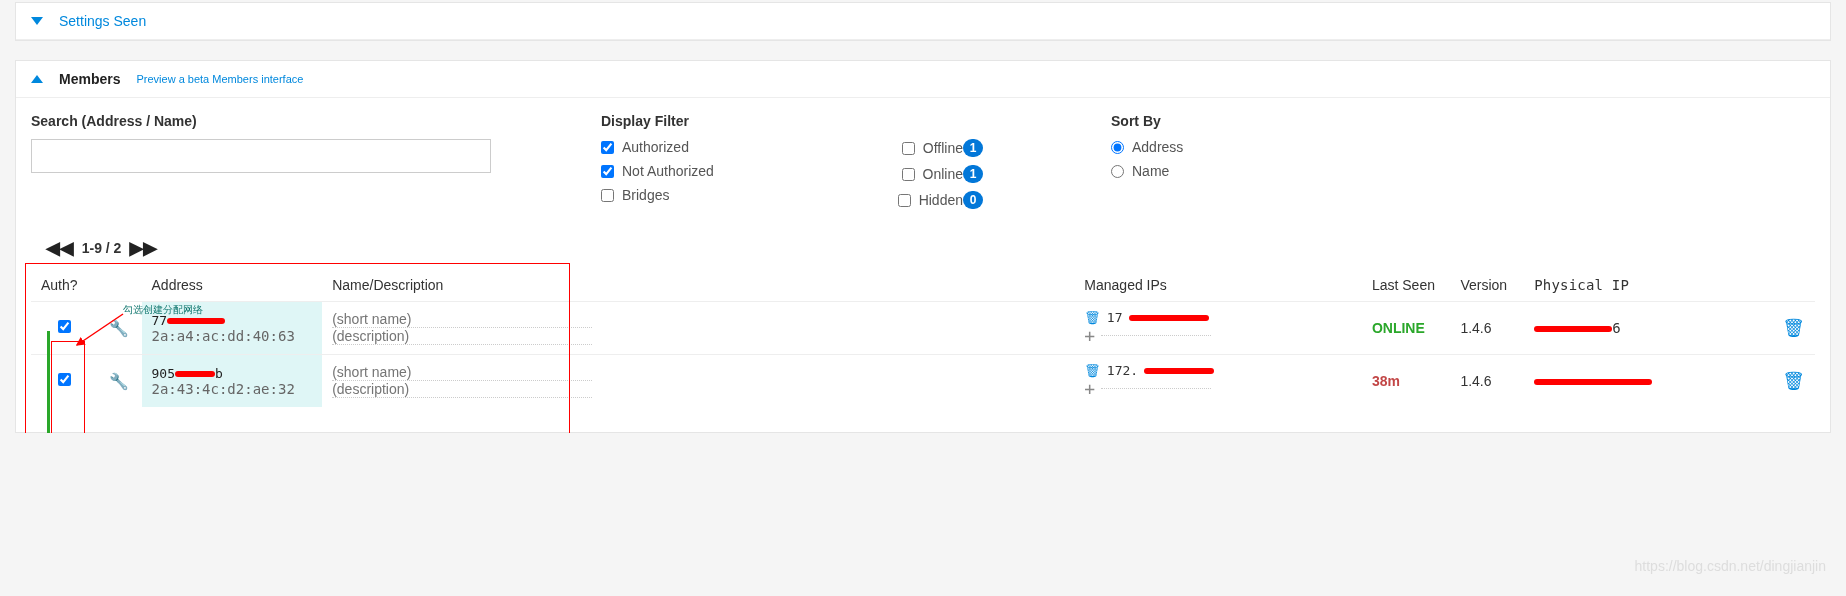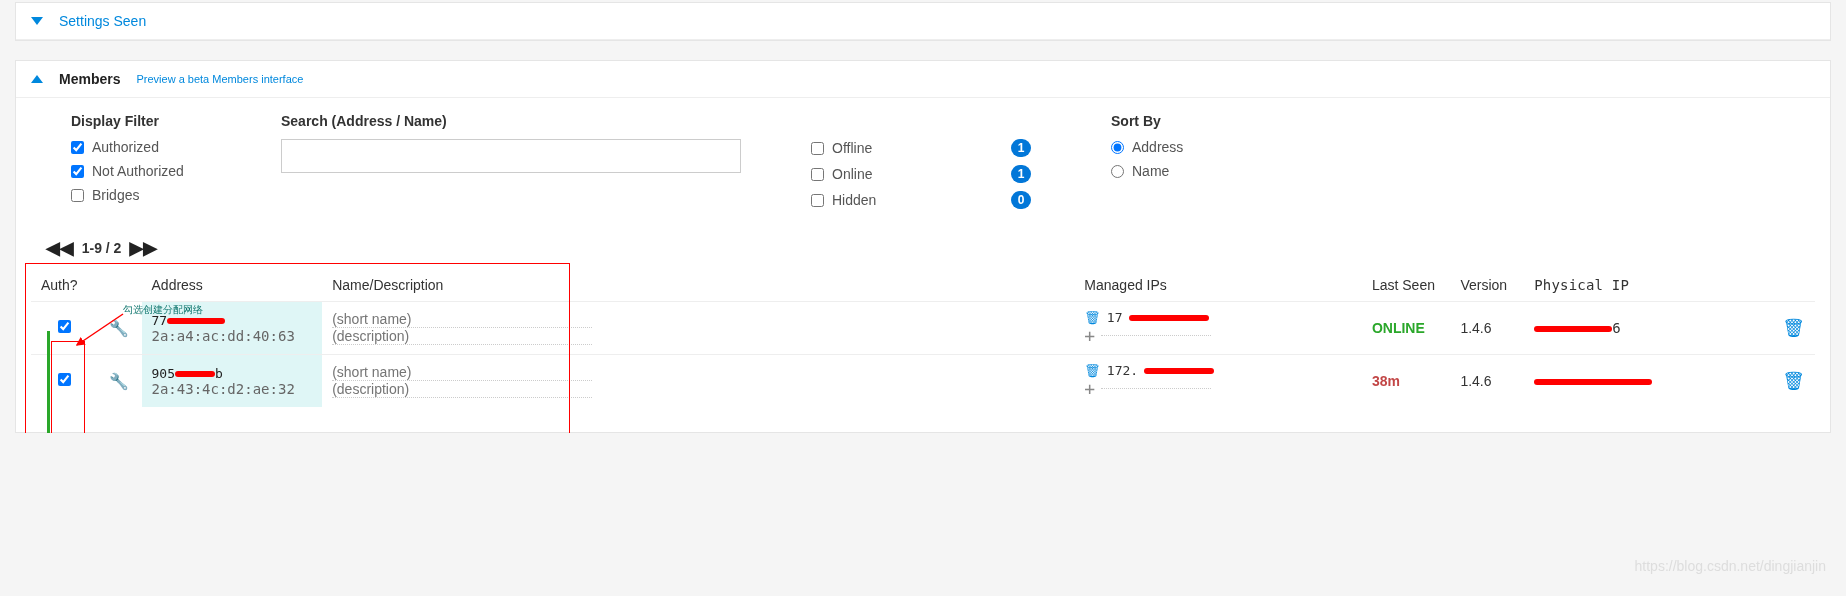--- a/index.html
+++ b/index.html
@@ -16,21 +16,21 @@
   .filter-row { display: flex; gap: 60px; margin-bottom: 14px; }
   .filter-col { flex: 0 0 auto; }
   .filter-col.search { width: 470px; }
   .filter-col.display { width: 190px; padding-left: 40px;}
   .filter-col.statuses { width: 200px; }
   .filter-col.sort { width: 200px; padding-left: 40px;}
   .filter-label { font-weight: 700; margin-bottom: 10px; display: block; }
   .search-input { width: 460px; height: 34px; border: 1px solid #ccc; padding: 4px 8px; font-size: 14px; }
   .checkline, .radioline { display: flex; align-items: center; gap: 8px; margin-bottom: 8px; color: #555; }
   .badge { background: #0277d8; color: #fff; border-radius: 10px; min-width: 20px; height: 18px; line-height: 18px; text-align: center; font-size: 12px; font-weight: 700; padding: 0 6px; }
-  .status-col-row { display: flex; align-items: center; justify-content: space-between; width: 220px; margin-bottom: 8px; }
+  .status-col-row { display: flex; align-items: center; justify-content: flex-end; width: 172px; margin-bottom: 8px; }
   .pager { padding: 6px 15px 10px 15px; font-weight: 700; display: flex; align-items: center; gap: 8px; }
   .pager .navicon { color: #222; font-size: 18px; cursor: pointer; }
   .red-box { position: absolute; border: 1px solid red; pointer-events: none; }
   .table-wrap { position: relative; }
   .tbl { width: 100%; border-collapse: collapse; }
   .tbl th { text-align: left; font-weight: 400; color: #333; padding: 8px 10px; font-size: 14px; }
   .tbl td { padding: 8px 10px; vertical-align: middle; }
   .tbl tbody tr { border-top: 1px solid #eee; }
   .auth-cell { width: 60px; text-align: center; }
   .addr-cell { width: 110px; background: #dff6f6; }
@@ -70,39 +70,39 @@
   <div class="panel-header">
     <span class="caret up"></span>
     <span class="section-title-bold">Members</span>
     <span class="link" style="font-size:11px;">Preview a beta Members interface</span>
   </div>
 
   <div class="members-body">
 
     <div class="filter-row">
 
+      <div class="filter-col search">
+        <span class="filter-label">Search (Address / Name)</span>
+        <input class="search-input" type="text" value="" style="">
+      </div>
+
       <div class="filter-col display">
         <span class="filter-label">Display Filter</span>
         <label class="checkline">
           <input type="checkbox" checked="" style="">
           <span>Authorized</span>
         </label>
         <label class="checkline">
           <input type="checkbox" checked="" style="">
           <span>Not Authorized</span>
         </label>
         <label class="checkline">
           <input type="checkbox" style="">
           <span>Bridges</span>
         </label>
-      </div>
-
-      <div class="filter-col search">
-        <span class="filter-label">Search (Address / Name)</span>
-        <input class="search-input" type="text" value="" style="">
       </div>
 
       <div class="filter-col statuses">
         <span class="filter-label">&nbsp;</span>
         <div class="status-col-row">
           <label class="checkline" style="margin:0;">
               <input type="checkbox" style="">
               <span>Offline</span>
             </label>
           <span class="badge">1</span>

